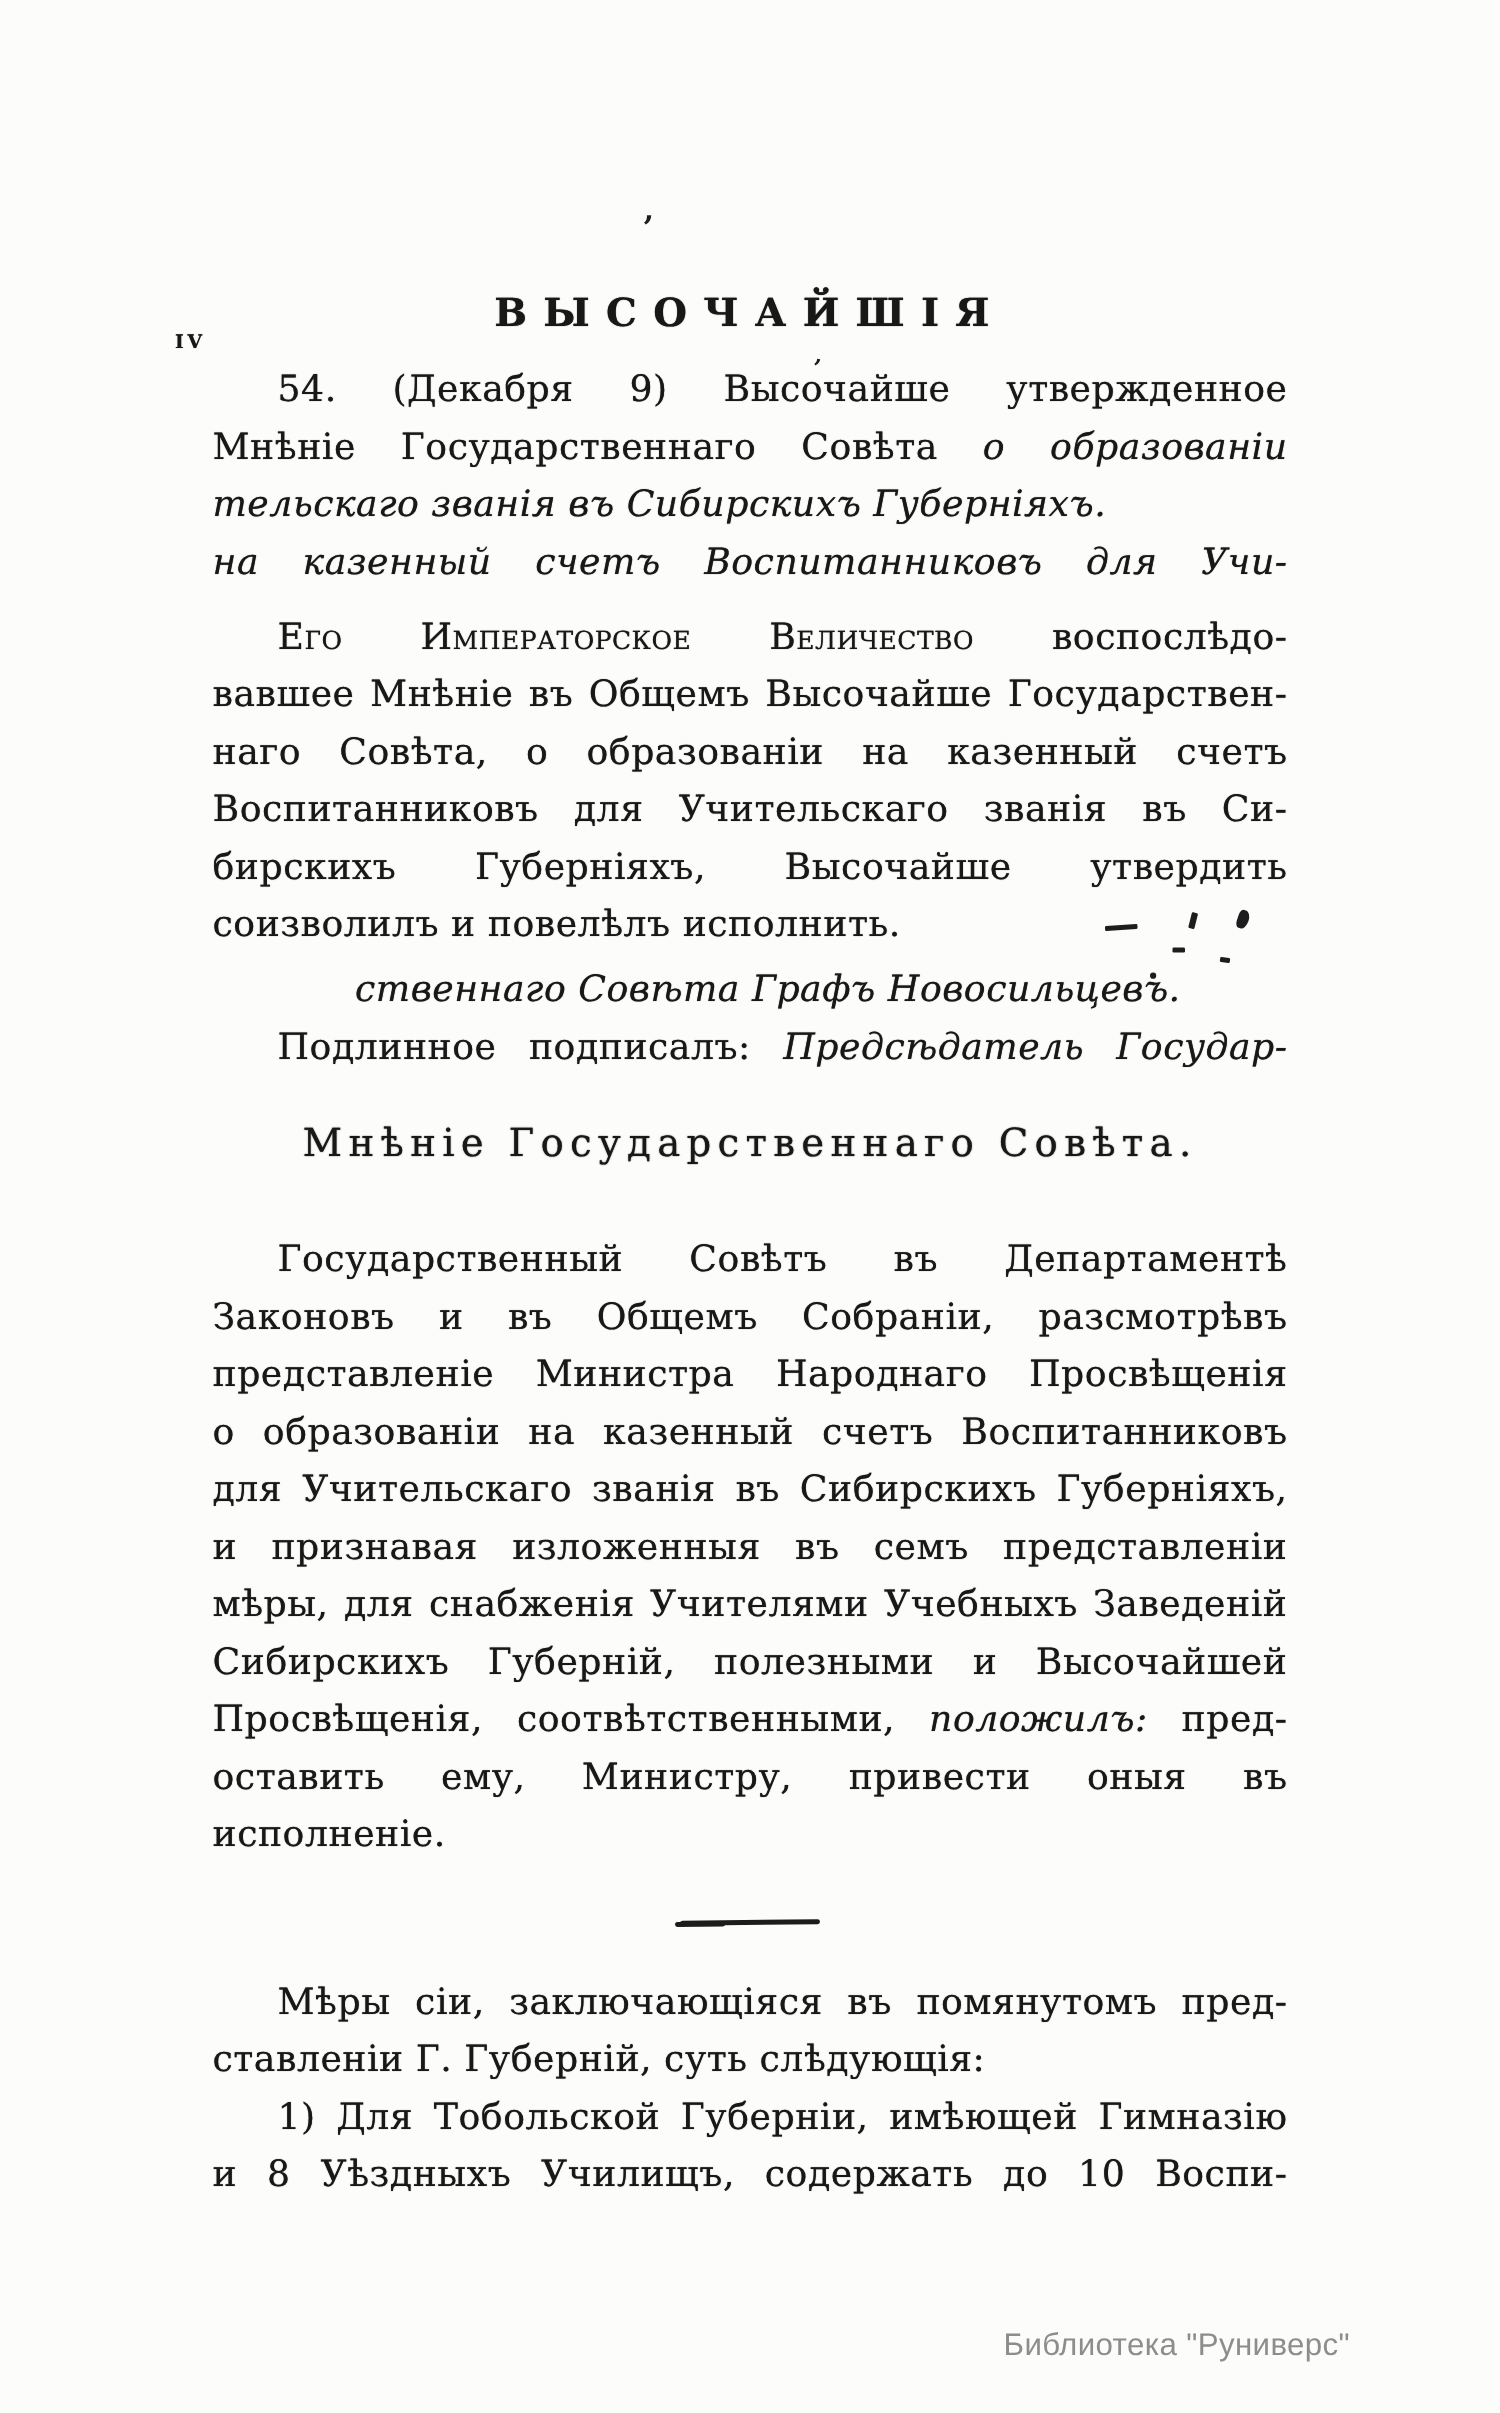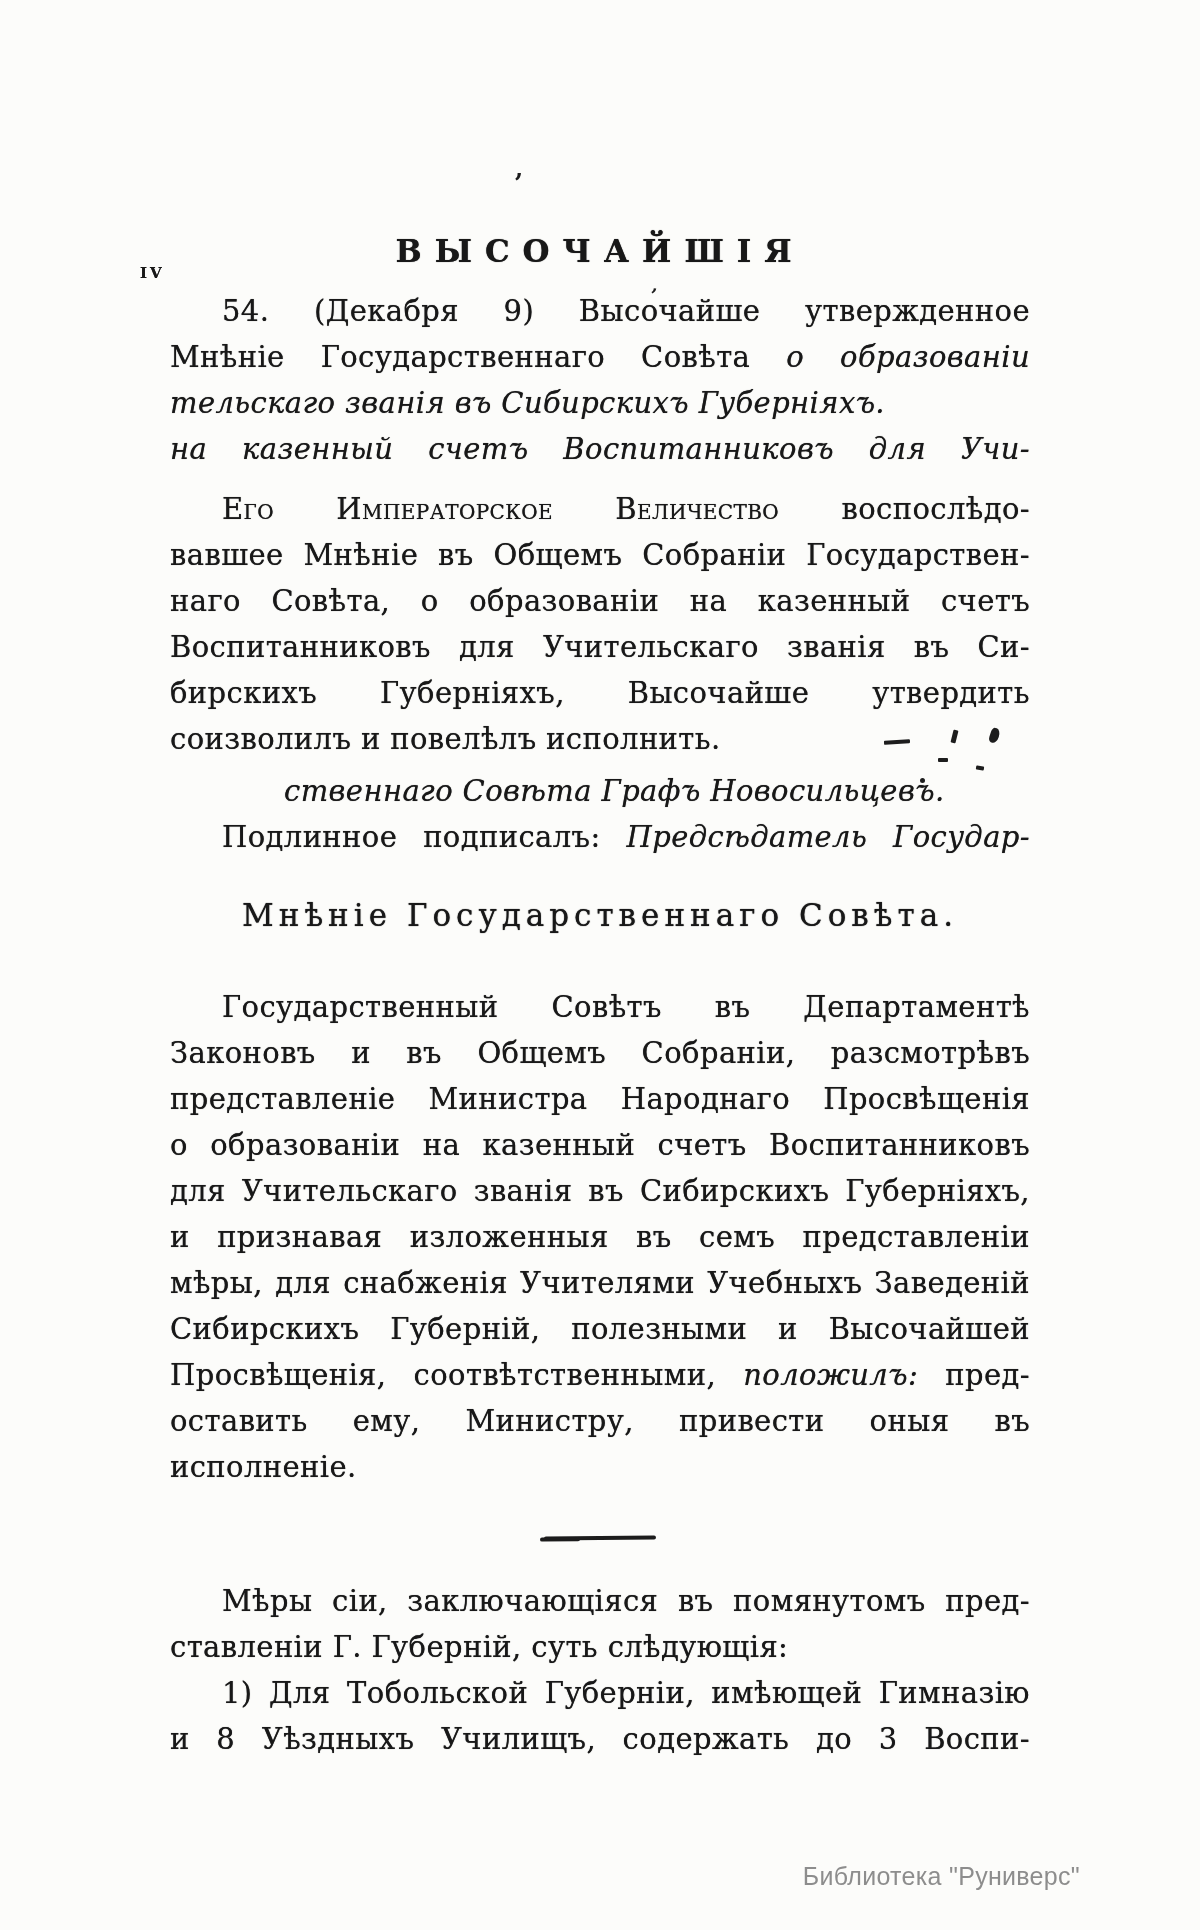--- a/index.html
+++ b/index.html
@@ -129,21 +129,21 @@
 
   <div class="col p-intro">
     <div class="line indent">54. (Декабря 9) Высочайше утвержденное</div>
     <div class="line"><span>Мнѣніе Государственнаго Совѣта</span> <span class="it">о образованіи</span></div>
     <div class="line it end">тельскаго званія въ Сибирскихъ Губерніяхъ.</div>
     <div class="line it">на казенный счетъ Воспитанниковъ для Учи-</div>
   </div>
 
   <div class="col p-decree">
     <div class="line indent"><span class="sc">Его Императорское Величество</span> <span>воспослѣдо-</span></div>
-    <div class="line">вавшее Мнѣніе въ Общемъ Собраніи Государствен-</div>
+    <div class="line">вавшее Мнѣніе въ Общемъ Высочайше Государствен-</div>
     <div class="line">наго Совѣта, о образованіи на казенный счетъ</div>
     <div class="line">Воспитанниковъ для Учительскаго званія въ Си-</div>
     <div class="line">бирскихъ Губерніяхъ, Высочайше утвердить</div>
     <div class="line end">соизволилъ и повелѣлъ исполнить.</div>
   </div>
 
   <span class="speck speck-a"></span>
   <span class="speck speck-b"></span>
   <span class="speck speck-c"></span>
   <span class="speck speck-d"></span>
@@ -170,18 +170,18 @@
     <div class="line">оставить ему, Министру, привести оныя въ</div>
     <div class="line end">исполненіе.</div>
   </div>
 
   <div class="divider"></div>
 
   <div class="col p-measures">
     <div class="line indent">Мѣры сіи, заключающіяся въ помянутомъ пред-</div>
     <div class="line end">ставленіи Г. Губерній, суть слѣдующія:</div>
     <div class="line indent">1) Для Тобольской Губерніи, имѣющей Гимназію</div>
-    <div class="line">и 8 Уѣздныхъ Училищъ, содержать до 3 Воспи-</div>
+    <div class="line">и 8 Уѣздныхъ Училищъ, содержать до 10 Воспи-</div>
   </div>
 
   <div class="watermark">Библиотека "Руниверс"</div>
 
 </div>
 
 </body></html>

